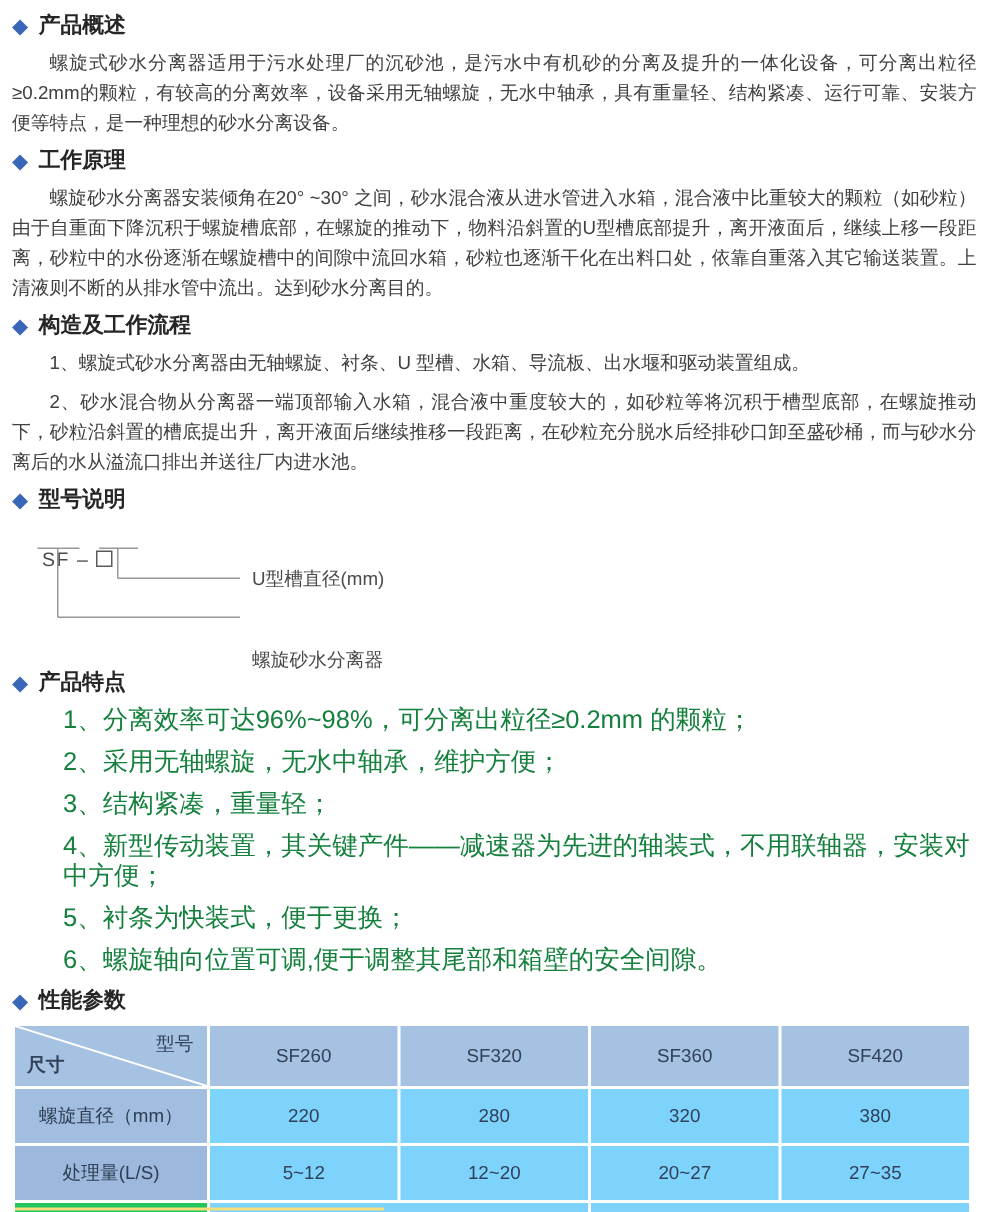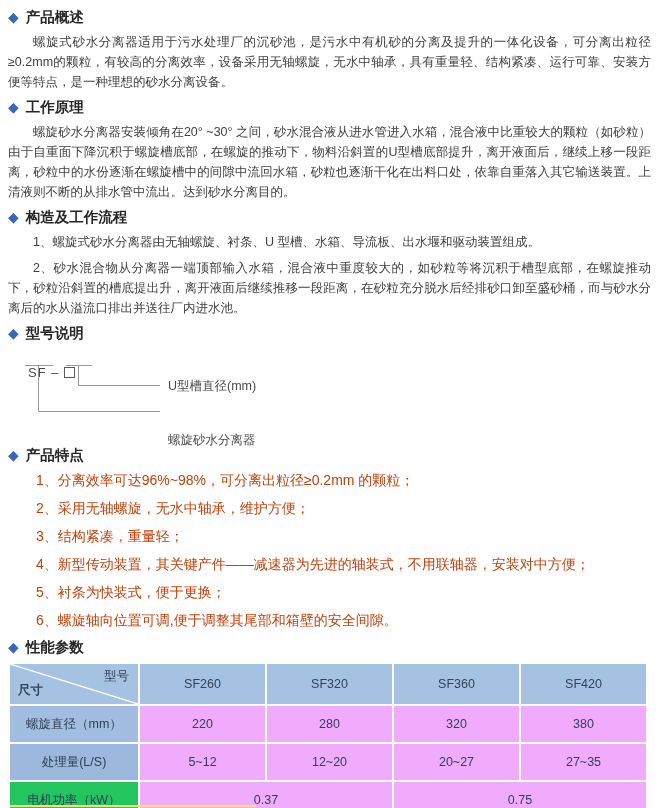--- a/index.html
+++ b/index.html
@@ -42,34 +42,34 @@
   .model-lines { position:absolute; left:0; top:0; }
   .model-label {
     position:absolute; left:160px;
     font-size:12.5px; color:#4a4a4a;
   }
   .label-diameter { top:30px; }
   .label-name { top:48px;margin-top:36px; }
 
   
   .feature {
-    font-size:14px; line-height:20px; color:#c2410c;
+    font-size:17px; line-height:20px; color:#15803d;
     padding-left:2em; margin:0 0 8px 0;
   }
 
   
   .perf-table {
     border-collapse:separate; border-spacing:2px;
     width:640px; margin:4px 0 0 0;
     font-size:12.5px; color:#31425a;
     table-layout:fixed;
   }
   .perf-table th, .perf-table td { padding:0; font-weight:normal; }
   .perf-table thead th { height:40px; background:#a6c2e3; text-align:center; }
-  .perf-table tbody td { height:36px; background:#f0abfc; text-align:center; }
+  .perf-table tbody td { height:36px; background:#7dd3fc; text-align:center; }
   .perf-table tbody th {
     height:28px; font-weight:normal; color:#2e3f55;
   }
   .row-0 th { background:#a1bddf; }
   .row-1 th { background:#9cb8dc; }
   .row-2 th { background:#22c55e; }
   .row-3 th { background:#8eadd5; }
 
   th.corner { position:relative; background:#a6c2e3; }
   .corner svg { position:absolute; left:0; top:0; width:100%; height:100%; }

